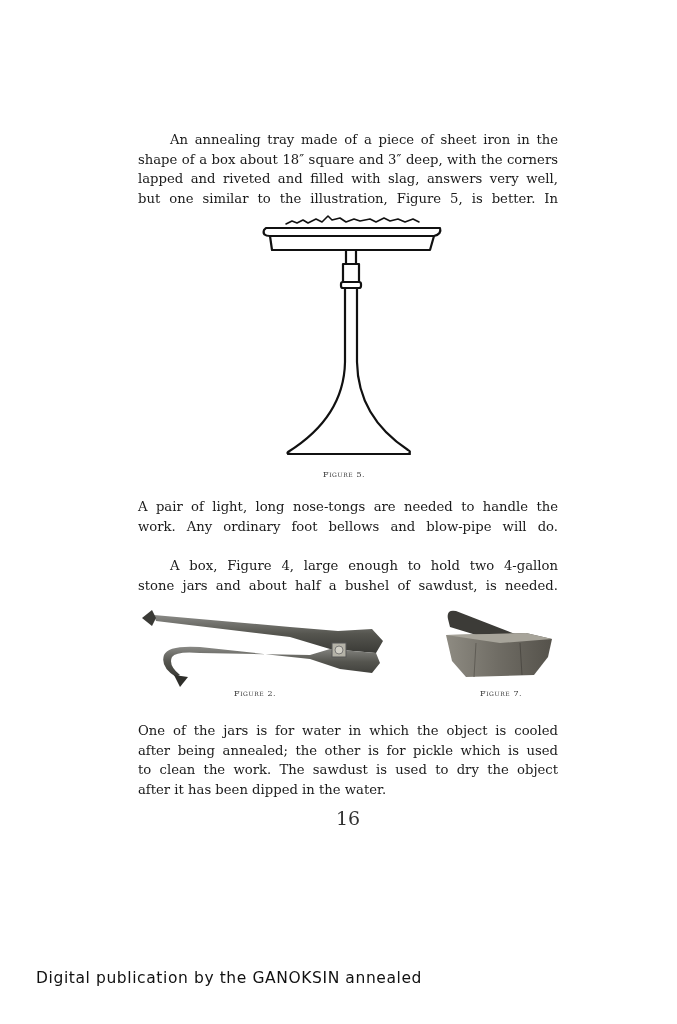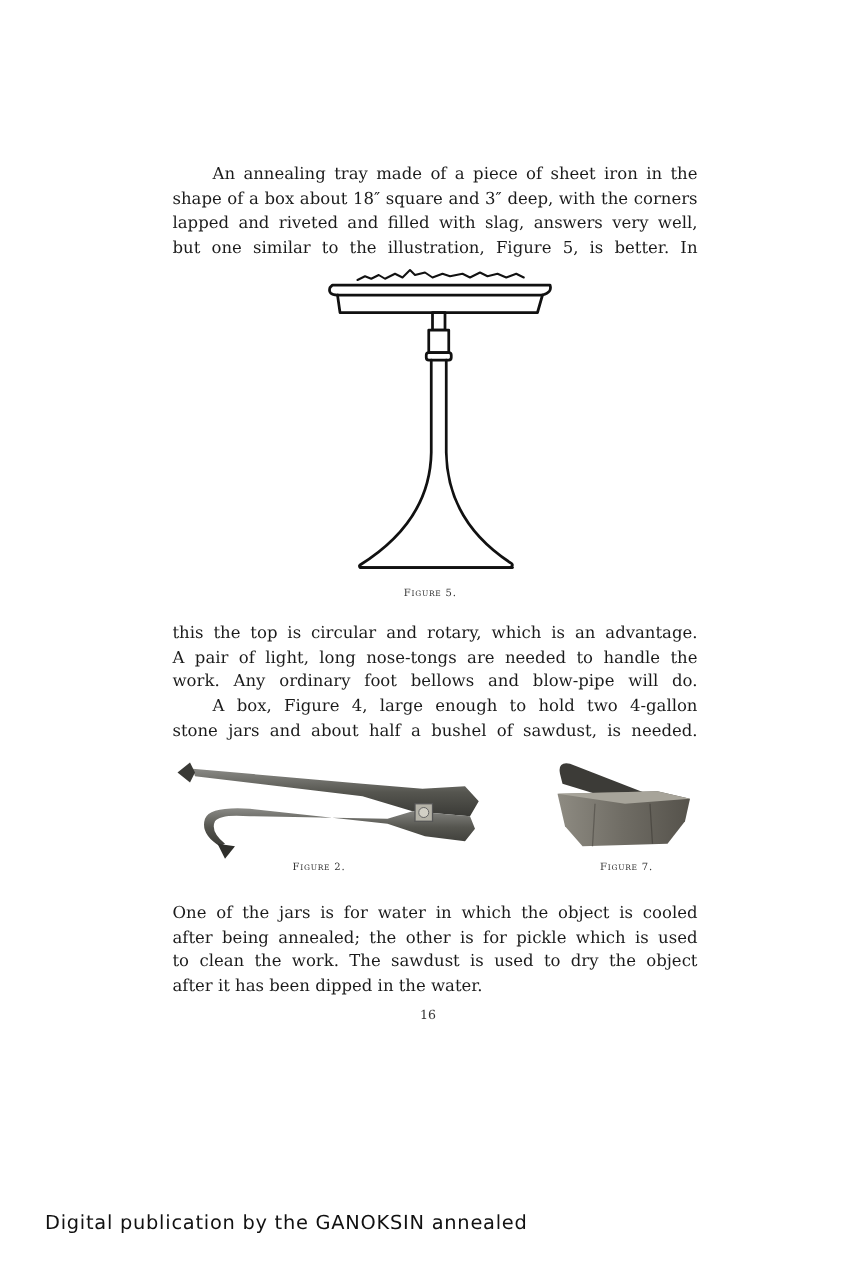--- a/index.html
+++ b/index.html
@@ -11,21 +11,21 @@
     color: #1a1a1a; text-align: justify; text-align-last: justify;
   }
   .para .line { display: block; white-space: nowrap; text-align: justify; text-align-last: justify; }
   .para .line.last { text-align-last: left; }
   .indent { padding-left: 30px; }
   .caption {
     position: absolute; font-family: "DejaVu Serif", serif; font-size: 8px;
     letter-spacing: 0.6px; color: #333; font-variant: small-caps;
   }
   .fig { position: absolute; }
-  .pagenum { position: absolute; left: 336px; top: 807px; font-family: "DejaVu Serif", serif; font-size: 10px; color: #333; }
+  .pagenum { position: absolute; left: 336px; top: 807px; font-family: "DejaVu Serif", serif; font-size: 19px; color: #333; }
   .footer {
     position: absolute; left: 36px; top: 969px; font-family: "DejaVu Sans", sans-serif;
     font-size: 15.5px; color: #111; letter-spacing: 0.6px;
   }
 </style>
 </head>
 <body>
 
 <div class="page">
 
@@ -49,21 +49,20 @@
       <rect x="85" y="52" width="16" height="18" fill="#fff"></rect>
       <rect x="83" y="70" width="20" height="6" rx="2" fill="#fff"></rect>
 
       <path d="M87 76 L87 150 Q86 205 30 240 Q28 242 34 242 L150 242 Q154 240 150 238 Q100 205 99 150 L99 76"></path>
       <line x1="30" y1="242" x2="152" y2="242"></line>
     </g>
   </svg>
   <div class="caption" style="left:323px; top:470px;">Figure 5.</div>
 
   <div class="para" style="top:497px;">
-    <span class="line">this the top is circular and rotary, which is an advantage.</span>
     <span class="line">A pair of light, long nose-tongs are needed to handle the</span>
     <span class="line">work.  Any ordinary foot bellows and blow-pipe will do.</span>
   </div>
 
   <div class="para" style="top:556px;">
     <span class="line" style="padding-left:32px;">A box, Figure 4, large enough to hold two 4-gallon</span>
     <span class="line">stone jars and about half a bushel of sawdust, is needed.</span>
   </div>
 
   <svg class="fig" style="left:140px; top:605px;" width="250" height="85" viewBox="0 0 250 85">

